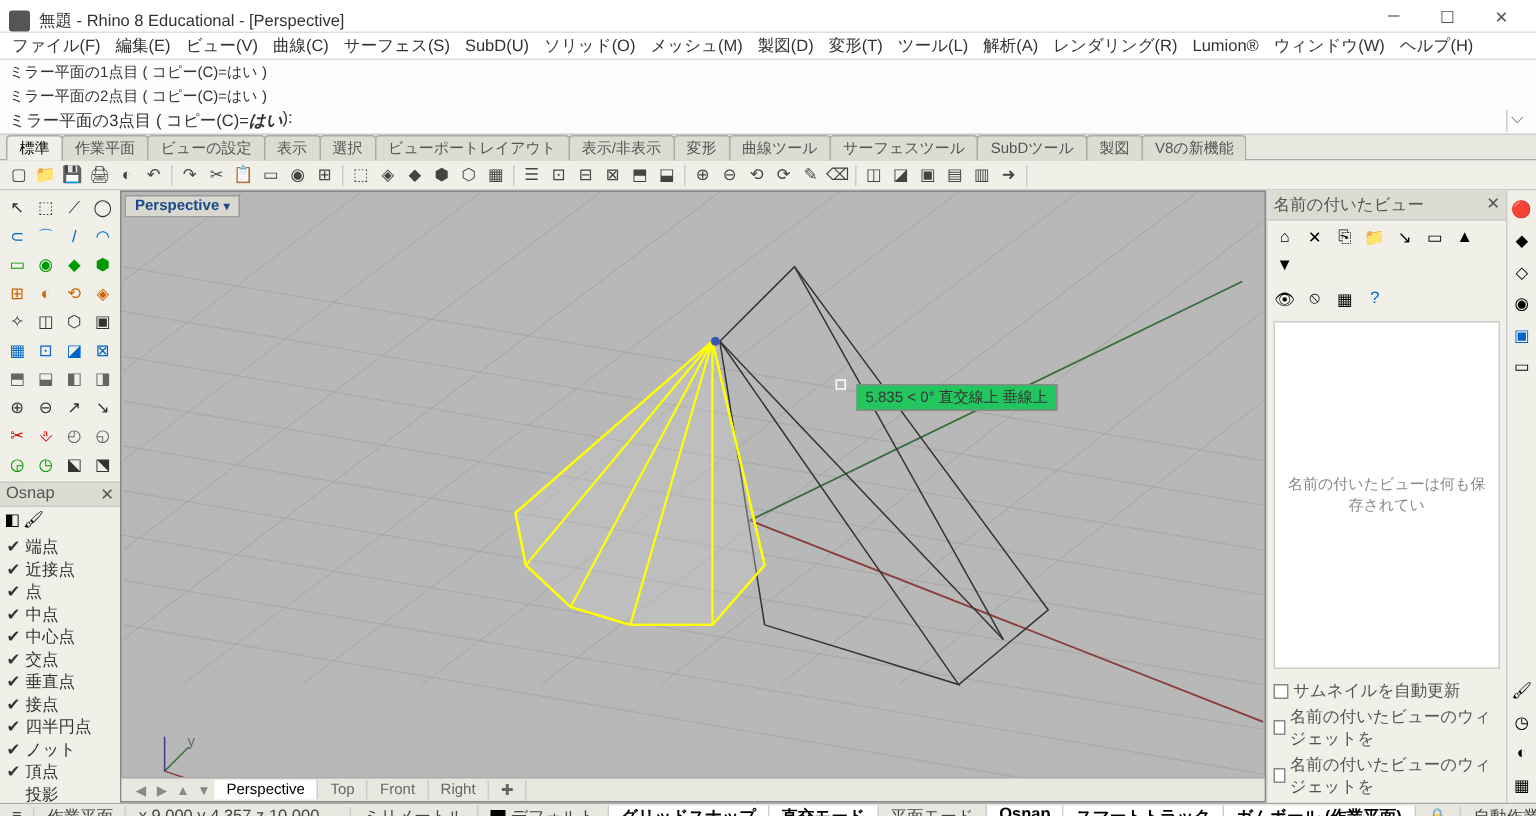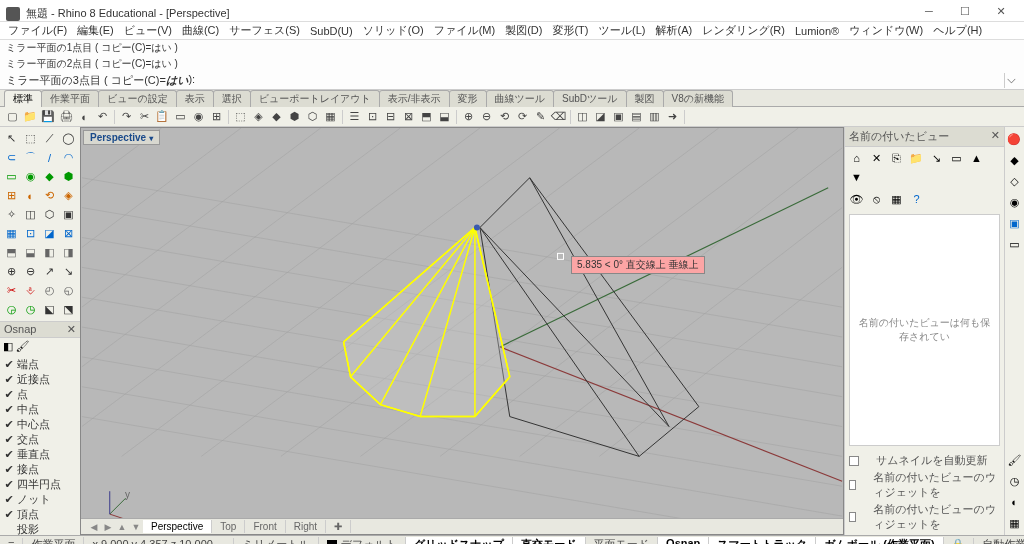--- a/index.html
+++ b/index.html
@@ -37,29 +37,29 @@
 .viewtabs .vt{padding:1px 8px;font-size:10px;color:#666;border-right:1px solid #ccc}
 .viewtabs .vt.active{background:#fff;color:#000}
 .viewtabs .nav{display:flex;margin-left:2px}
 .viewtabs .nav span{width:14px;text-align:center;color:#888;font-size:9px}
 .rightcol{width:160px;background:#f0f0e8;display:flex;flex-direction:column;border-left:1px solid #ccc}
 .rightcol .hdr{background:#dcdcd2;padding:2px 4px;font-size:10px;color:#555;display:flex;justify-content:space-between;border-bottom:1px solid #ccc}
 .rightcol .icons{display:flex;padding:3px;gap:3px;flex-wrap:wrap}
 .rightcol .icons .ic{width:17px;height:16px;display:flex;align-items:center;justify-content:center}
 .rightcol .body{flex:1;background:#fff;margin:4px;border:1px solid #ccc;padding:6px;font-size:10px;color:#888;display:flex;align-items:center;justify-content:center;text-align:center}
 .rightcol .opts{padding:2px 4px;font-size:10px;color:#555}
-.rightcol .opts .r{display:flex;align-items:center;gap:17px;padding:1px 0}
+.rightcol .opts .r{display:flex;align-items:center;gap:3px;padding:1px 0}
 .rightcol .opts .r .cb{width:10px;height:10px;border:1px solid #888;background:#fff}
 .farright{width:20px;background:#f0f0e8;display:flex;flex-direction:column;align-items:center;padding:4px 0;gap:5px;border-left:1px solid #ccc}
 .farright .fi{width:16px;height:16px;display:flex;align-items:center;justify-content:center}
 .statusbar{height:17px;background:#e8e8e0;display:flex;align-items:center;border-top:1px solid #aaa;font-size:10px;color:#444}
 .statusbar .cell{padding:0 8px;border-right:1px solid #ccc;white-space:nowrap}
 .statusbar .cell.hl{background:#fff;font-weight:bold;color:#000}
 .statusbar .spacer{flex:1}
-.tooltip{position:absolute;background:#fca5a5;border:1px solid #888;padding:1px 5px;font-size:10px;color:#333}
+.tooltip{position:absolute;background:#22c55e;border:1px solid #888;padding:1px 5px;font-size:10px;color:#333}
 .axis-label{position:absolute;font-size:10px;color:#666}
 </style>
 </head>
 <body>
 
 <div class="titlebar">
   <div class="icon"></div>
   <div class="title">無題 - Rhino 8 Educational - [Perspective]</div>
   <div class="winbtns">
     <div class="winbtn">─</div>
@@ -69,21 +69,21 @@
 </div>
 
 <div class="menubar" id="menubar">
     <span>ファイル(F)</span>
     <span>編集(E)</span>
     <span>ビュー(V)</span>
     <span>曲線(C)</span>
     <span>サーフェス(S)</span>
     <span>SubD(U)</span>
     <span>ソリッド(O)</span>
-    <span>ファイル(M)</span>
+    <span>メッシュ(M)</span>
     <span>製図(D)</span>
     <span>変形(T)</span>
     <span>ツール(L)</span>
     <span>解析(A)</span>
     <span>レンダリング(R)</span>
     <span>Lumion®</span>
     <span>ウィンドウ(W)</span>
     <span>ヘルプ(H)</span>
   </div>
 
@@ -102,20 +102,21 @@
 <div class="tabbar" id="tabbar">
     <div class="tab active">標準</div>
     <div class="tab">作業平面</div>
     <div class="tab">ビューの設定</div>
     <div class="tab">表示</div>
     <div class="tab">選択</div>
     <div class="tab">ビューポートレイアウト</div>
     <div class="tab">表示/非表示</div>
     <div class="tab">変形</div>
     <div class="tab">曲線ツール</div>
+    <div class="tab">サーフェスツール</div>
     <div class="tab">SubDツール</div>
     <div class="tab">製図</div>
     <div class="tab">V8の新機能</div>
   </div>
 
 <div class="toolrow" id="toolrow">
     <div class="tbtn">▢</div>
     <div class="tbtn">📁</div>
     <div class="tbtn">💾</div>
     <div class="tbtn">🖨</div>

